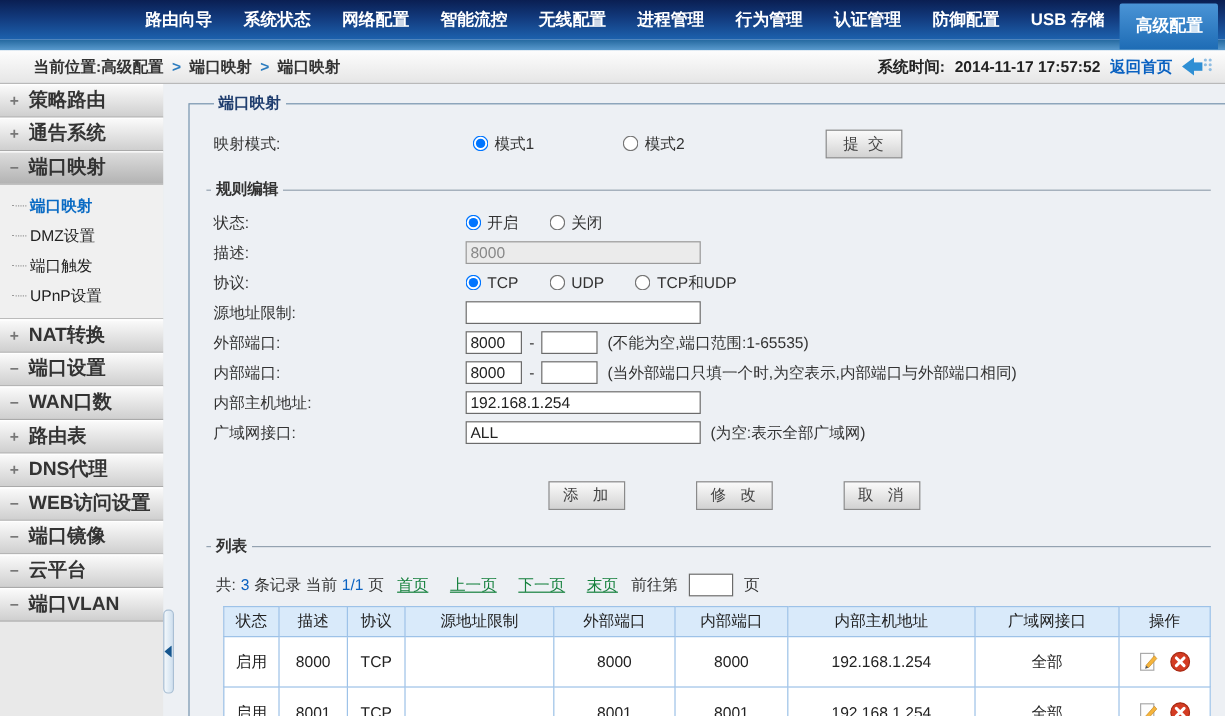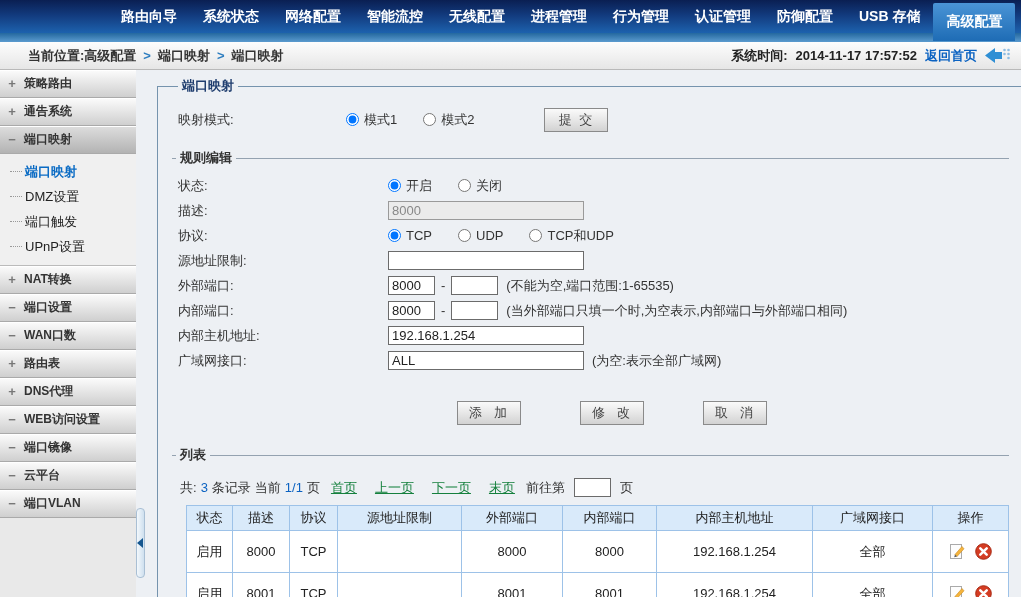--- a/index.html
+++ b/index.html
@@ -27,21 +27,21 @@
   
   .page { display:flex; height:527px; position:relative; }
 
   
   .sidebar { width:136px; background:#e9e9e9; flex:none; position:relative; }
   .side-group { height:28px; display:flex; align-items:center;
     background:linear-gradient(#fcfcfc,#cfcfcf); border-bottom:1px solid #aaa;
     box-shadow:inset 0 1px 0 #fff; cursor:pointer; }
   .side-group.active { background:linear-gradient(#dedede,#b3b3b3); }
   .expander { width:24px; text-align:center; color:#777; font-weight:bold; font-size:13px; }
-  .side-label { font-weight:bold; color:#333; font-size:12px; white-space:nowrap; }
+  .side-label { font-weight:bold; color:#333; font-size:16px; white-space:nowrap; }
   .submenu { background:#f0f0f0; padding:5px 0 6px 0; border-bottom:1px solid #bbb; }
   .subitem { height:25px; display:flex; align-items:center; padding-left:10px; cursor:pointer; }
   .twig { width:12px; height:1px; border-top:1px dotted #999; margin-right:3px; flex:none; }
   .subitem span.sub-label { color:#222; }
   .subitem.active span.sub-label { color:#0a6bc4; font-weight:bold; }
   .side-handle { position:absolute; left:136px; top:438px; width:9px; height:70px;
     background:linear-gradient(90deg,#f3f8fc,#cfe0ef); border:1px solid #a9bfd4;
     border-radius:4px; display:flex; align-items:center; justify-content:center; cursor:pointer; z-index:3; }
 
   
@@ -207,21 +207,21 @@
   <div class="side-handle">
     <svg width="7" height="10" viewBox="0 0 7 10">
       <polygon points="6,0 6,10 0,5" fill="#15568f"></polygon>
     </svg>
   </div>
 
   <div class="main">
     <fieldset class="outer">
       <legend>端口映射</legend>
 
-      <div class="frow mode" style="margin-top:8px;">
+      <div class="frow mode" style="margin-top:8px;gap:48px;">
         <span class="flabel">映射模式:</span>
         <label class="radio-opt">
           <input type="radio" name="mapmode" checked="" style="">
           <span>模式1</span>
         </label>
         <label class="radio-opt">
           <input type="radio" name="mapmode" style="">
           <span>模式2</span>
         </label>
         <button class="btn submit-btn">提 交</button>

